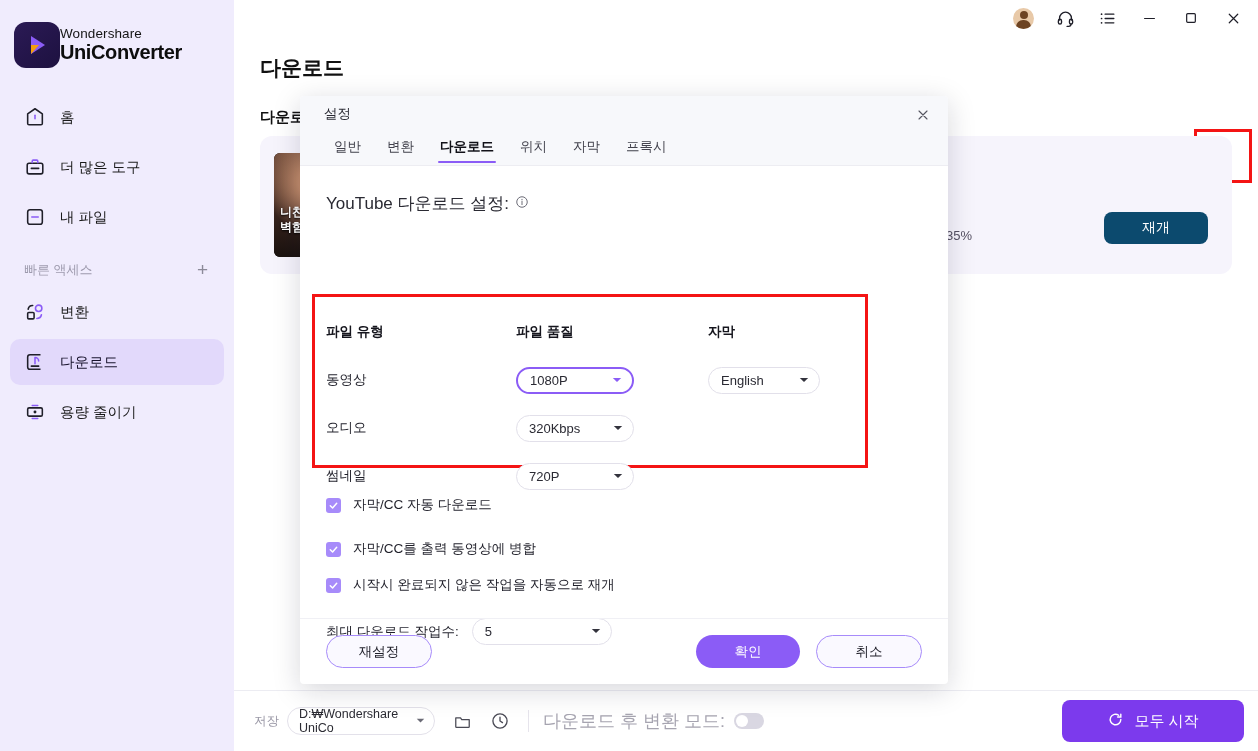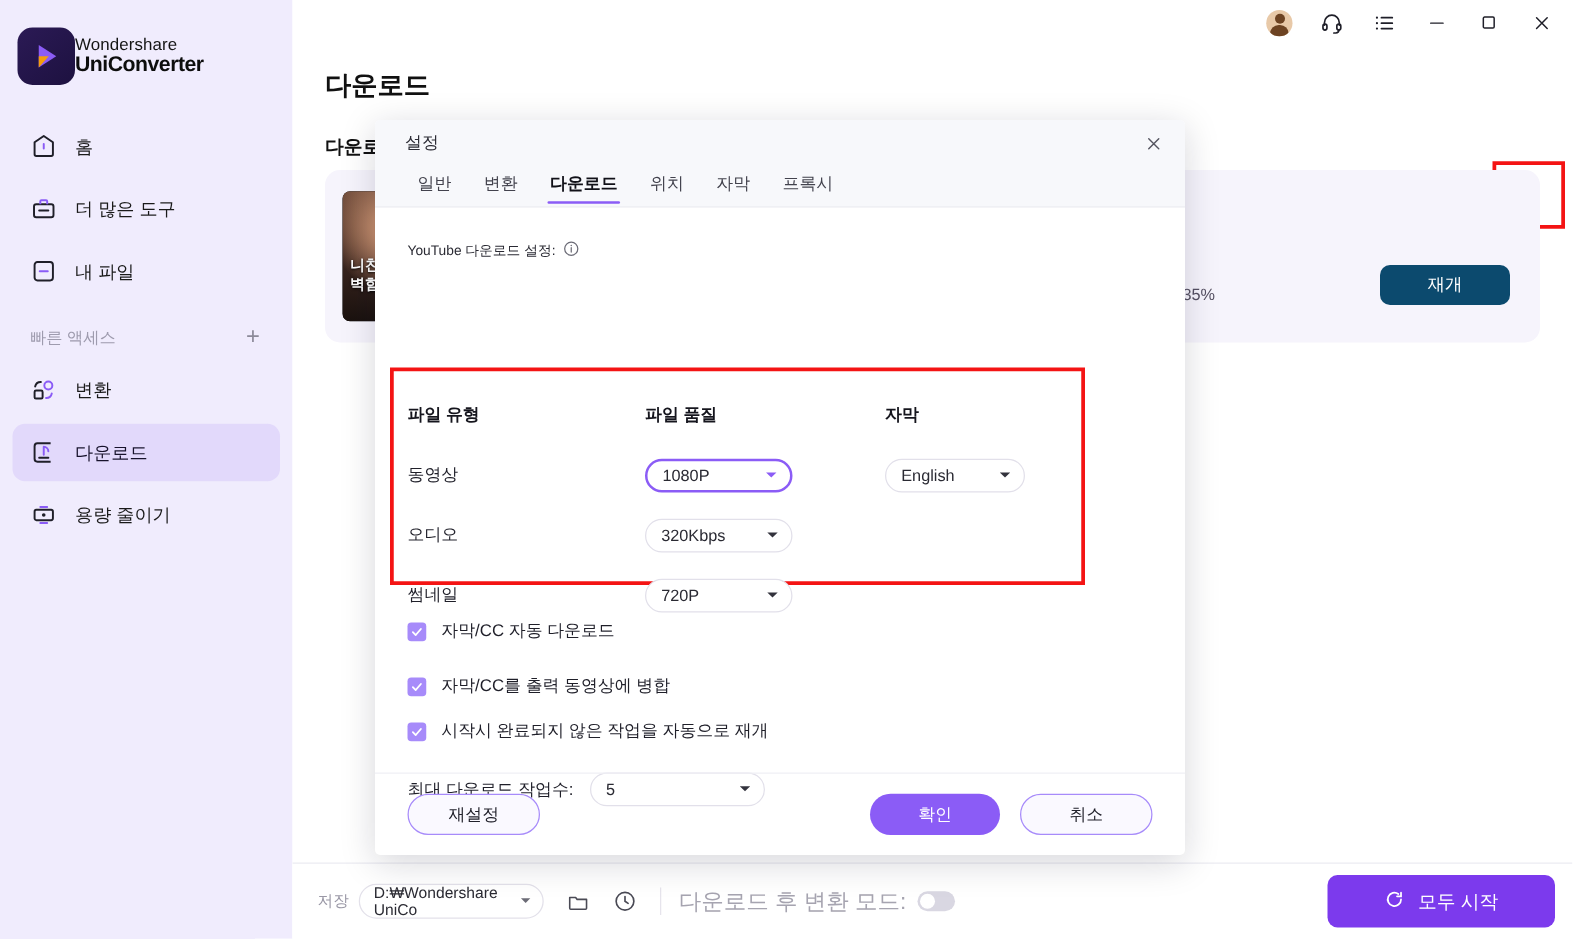--- a/index.html
+++ b/index.html
@@ -31,21 +31,21 @@
     background: linear-gradient(140deg,#2b1a55 0%,#1d1140 100%);
     display: flex; align-items: center; justify-content: center;
     flex: 0 0 auto;
   }
   .brand-logo svg { display:block; }
   .brand-text { line-height: 1.05; }
   .brand-top {
     font-size: 13.5px; color: #141414; letter-spacing: .1px;
   }
   .brand-bottom {
-    font-size: 17px; font-weight: 700; color: #0d0d0d; letter-spacing: -.4px;
+    font-size: 20px; font-weight: 700; color: #0d0d0d; letter-spacing: -.4px;
   }
 
   .nav { margin-top: 26px; }
   .nav-item {
     display: flex; align-items: center; gap: 14px;
     height: 46px;
     margin: 4px 10px;
     padding-left: 14px;
     border-radius: 10px;
     cursor: pointer;
@@ -243,21 +243,21 @@
   .dlg-tab.active { color: #111118; font-weight: 700; }
   .dlg-tab.active::after {
     content:""; position:absolute; left:10px; right:10px; bottom:2px;
     height: 2px; background: #8b5cf6; border-radius: 1px;
   }
 
   .dlg-body { position: relative; height: 452px; }
   .yt-line {
     position: absolute; left: 26px; top: 26px;
     display: flex; align-items: center; gap: 6px;
-    font-size: 11px; color: #2a2a33;
+    font-size: 17px; color: #2a2a33;
   }
 
   .red-box {
     position: absolute; left: 12px; top: 128px;
     width: 556px; height: 174px;
     border: 3px solid #f41414;
   }
   .grid {
     position: absolute; left: 26px; top: 142px;
     width: 540px;

